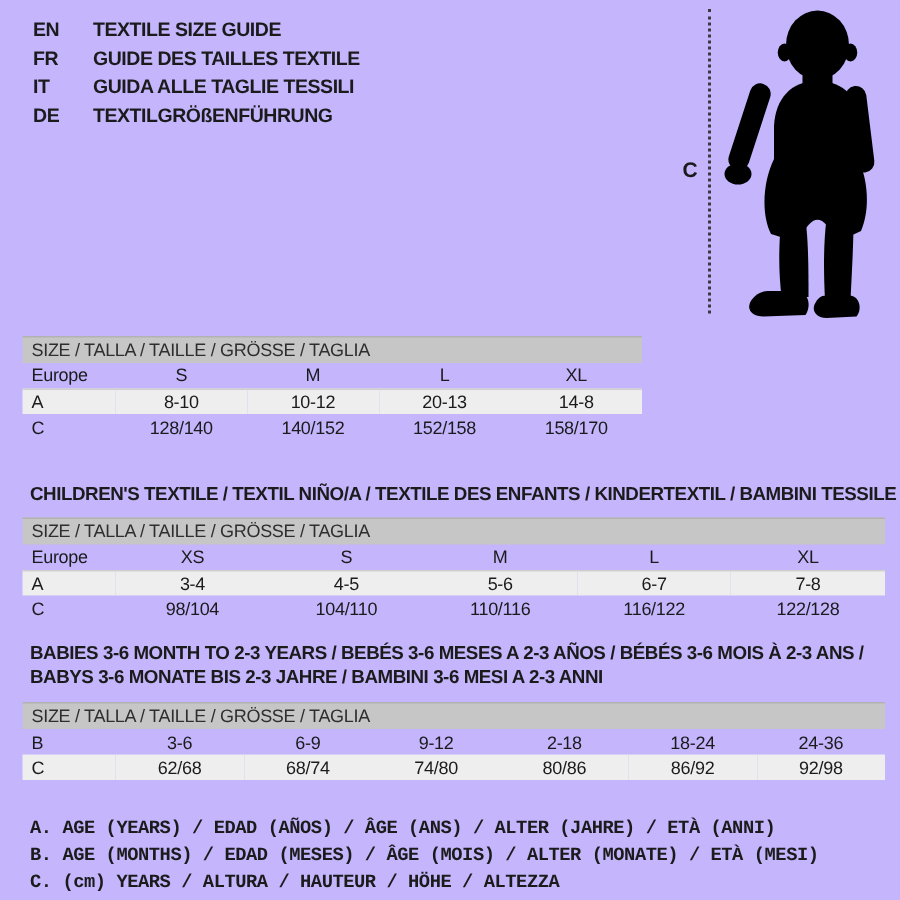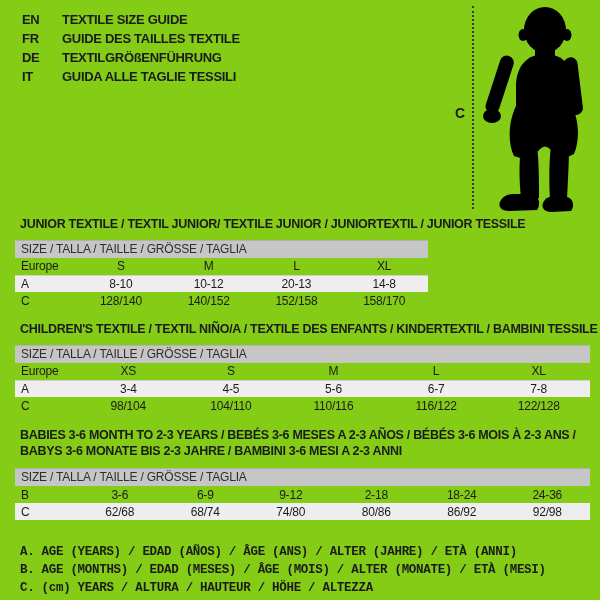--- a/index.html
+++ b/index.html
@@ -2,21 +2,21 @@
 <html><head>
 <meta charset="utf-8">
 <style>
   * { box-sizing: border-box; margin: 0; padding: 0; }
   html, body { width: 600px; height: 600px; }
   body {
     background: #ffffff;
     font-family: "Liberation Sans", sans-serif;
     color: #1b1b1b;
   }
-  .page { position: relative; width: 600px; height: 600px; overflow: hidden; background: #84cc16; }
+  .page { position: relative; width: 600px; height: 600px; overflow: hidden; background: #c4b5fd; }
 
   
   .lang-block { position: absolute; left: 22px; top: 10px; }
   .lang-row { display: flex; line-height: 19px; font-size: 13px; font-weight: bold; letter-spacing: -0.3px; }
   .lang-code { width: 40px; }
 
   
   .measure-line {
     position: absolute; left: 472px; top: 6px; height: 203px; width: 0;
     border-left: 2px dotted #3a3a3a;
@@ -66,26 +66,26 @@
   <div class="lang-block">
     <div class="lang-row">
       <span class="lang-code">EN</span>
       <span class="lang-label">TEXTILE SIZE GUIDE</span>
     </div>
     <div class="lang-row">
       <span class="lang-code">FR</span>
       <span class="lang-label">GUIDE DES TAILLES TEXTILE</span>
     </div>
     <div class="lang-row">
+      <span class="lang-code">IT</span>
+      <span class="lang-label">GUIDA ALLE TAGLIE TESSILI</span>
+    </div>
+    <div class="lang-row">
       <span class="lang-code">DE</span>
       <span class="lang-label">TEXTILGRÖßENFÜHRUNG</span>
-    </div>
-    <div class="lang-row">
-      <span class="lang-code">IT</span>
-      <span class="lang-label">GUIDA ALLE TAGLIE TESSILI</span>
     </div>
   </div>
 
   <div class="measure-line"></div>
   <div class="measure-label">C</div>
   <svg class="toddler" width="112" height="208" viewBox="0 0 112 208" aria-hidden="true">
     <g fill="#000000">
 
       <ellipse cx="68" cy="26" rx="21" ry="23"></ellipse>
       <ellipse cx="46" cy="31" rx="4.5" ry="6"></ellipse>
@@ -111,21 +111,20 @@
 
       <path d="M44,140 C42,160 42,176 44,194 L62,194 C62,176 62,158 60,142 Z"></path>
       <path d="M74,142 C72,158 72,176 73,196 L90,196 C91,176 92,158 92,144 Z"></path>
 
       <path d="M24,196 C20,202 24,207 32,207 L60,206 C64,200 62,192 56,190 L36,190 C30,190 27,192 24,196 Z"></path>
       <path d="M66,199 C64,204 68,208 74,208 L94,207 C98,202 96,194 90,193 L74,193 C70,193 68,195 66,199 Z"></path>
     </g>
   </svg>
 
   <div class="section section-junior">
-    <div class="table-title">JUNIOR TEXTILE / TEXTIL JUNIOR/ TEXTILE JUNIOR / JUNIORTEXTIL / JUNIOR TESSILE</div>
     <div class="size-table with-divider">
         <div class="size-bar">SIZE / TALLA / TAILLE / GRÖSSE / TAGLIA</div>
         <table>
           <colgroup>
             <col style="width: 62px;">
             <col>
             <col>
             <col>
             <col>
           </colgroup>

